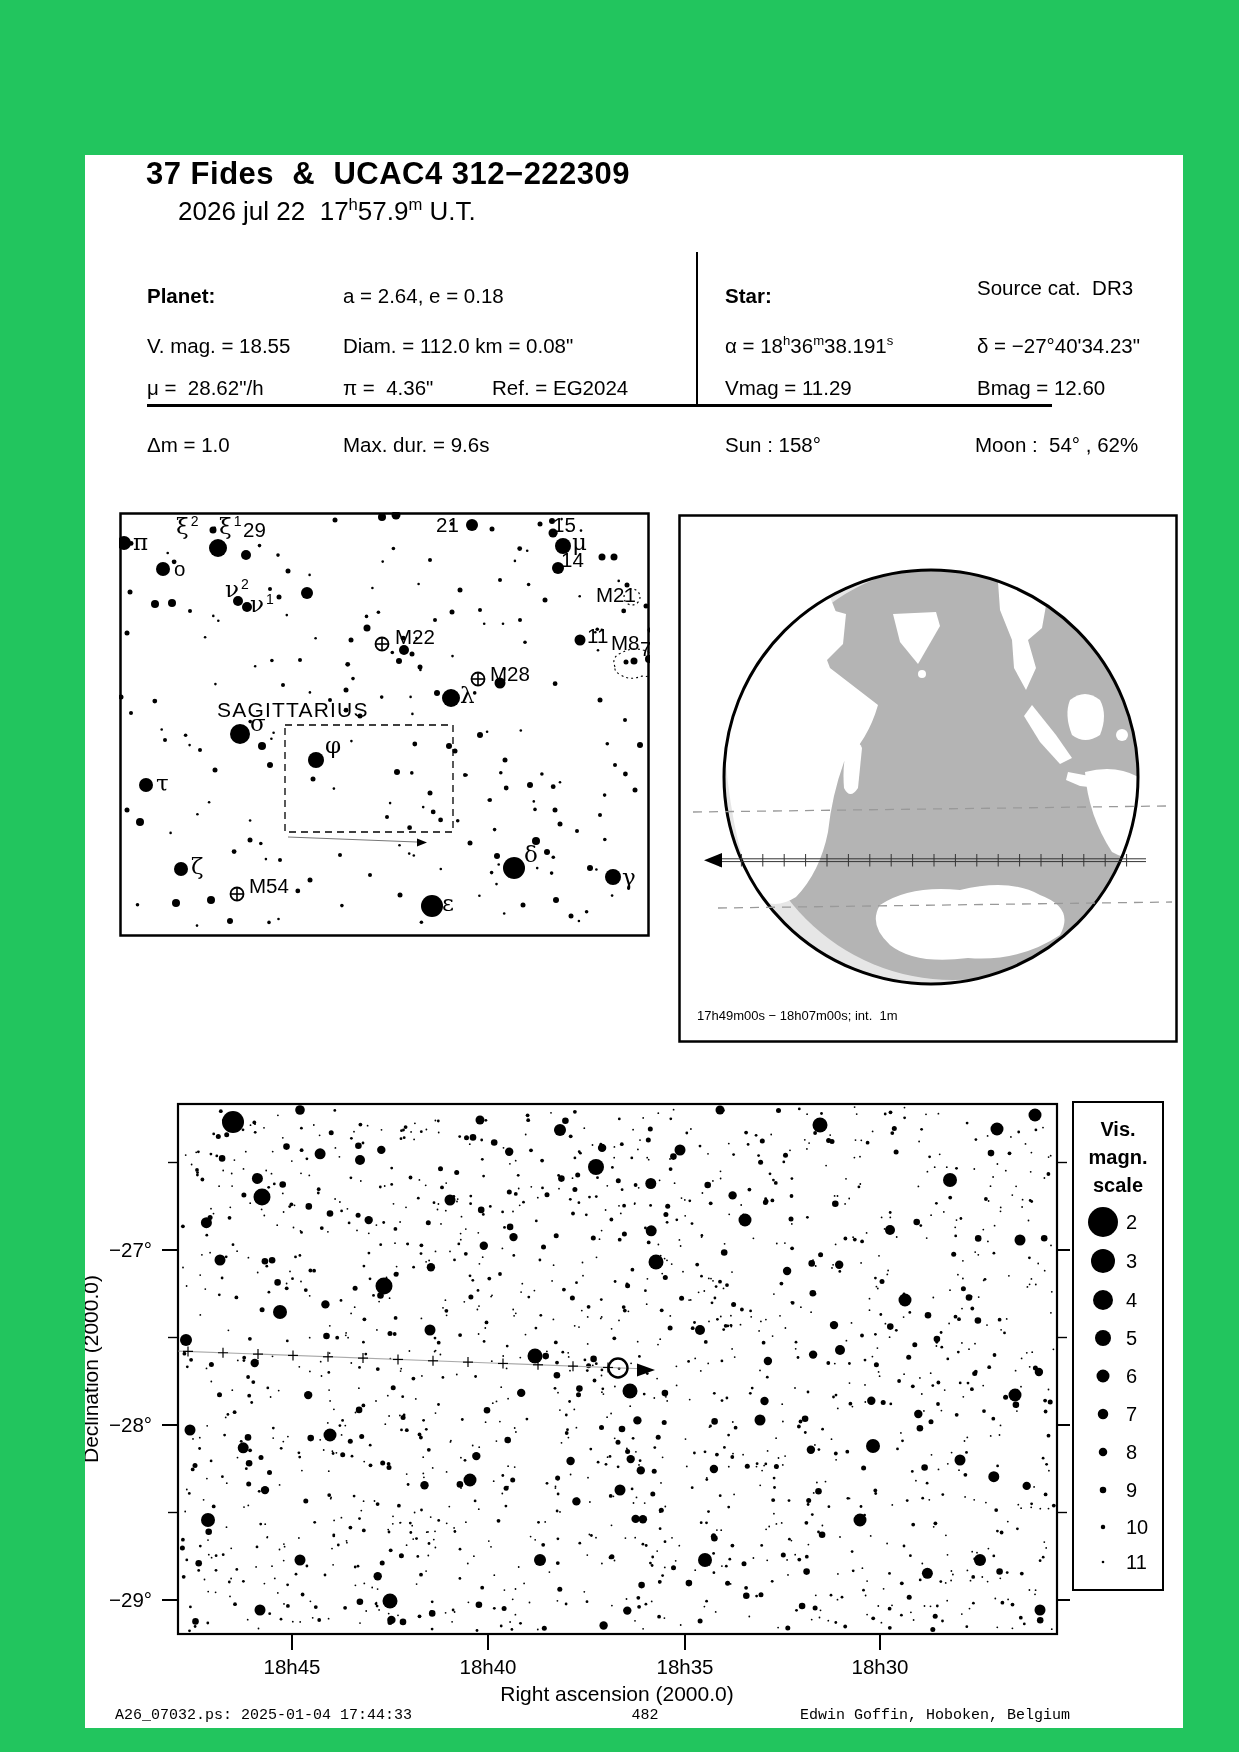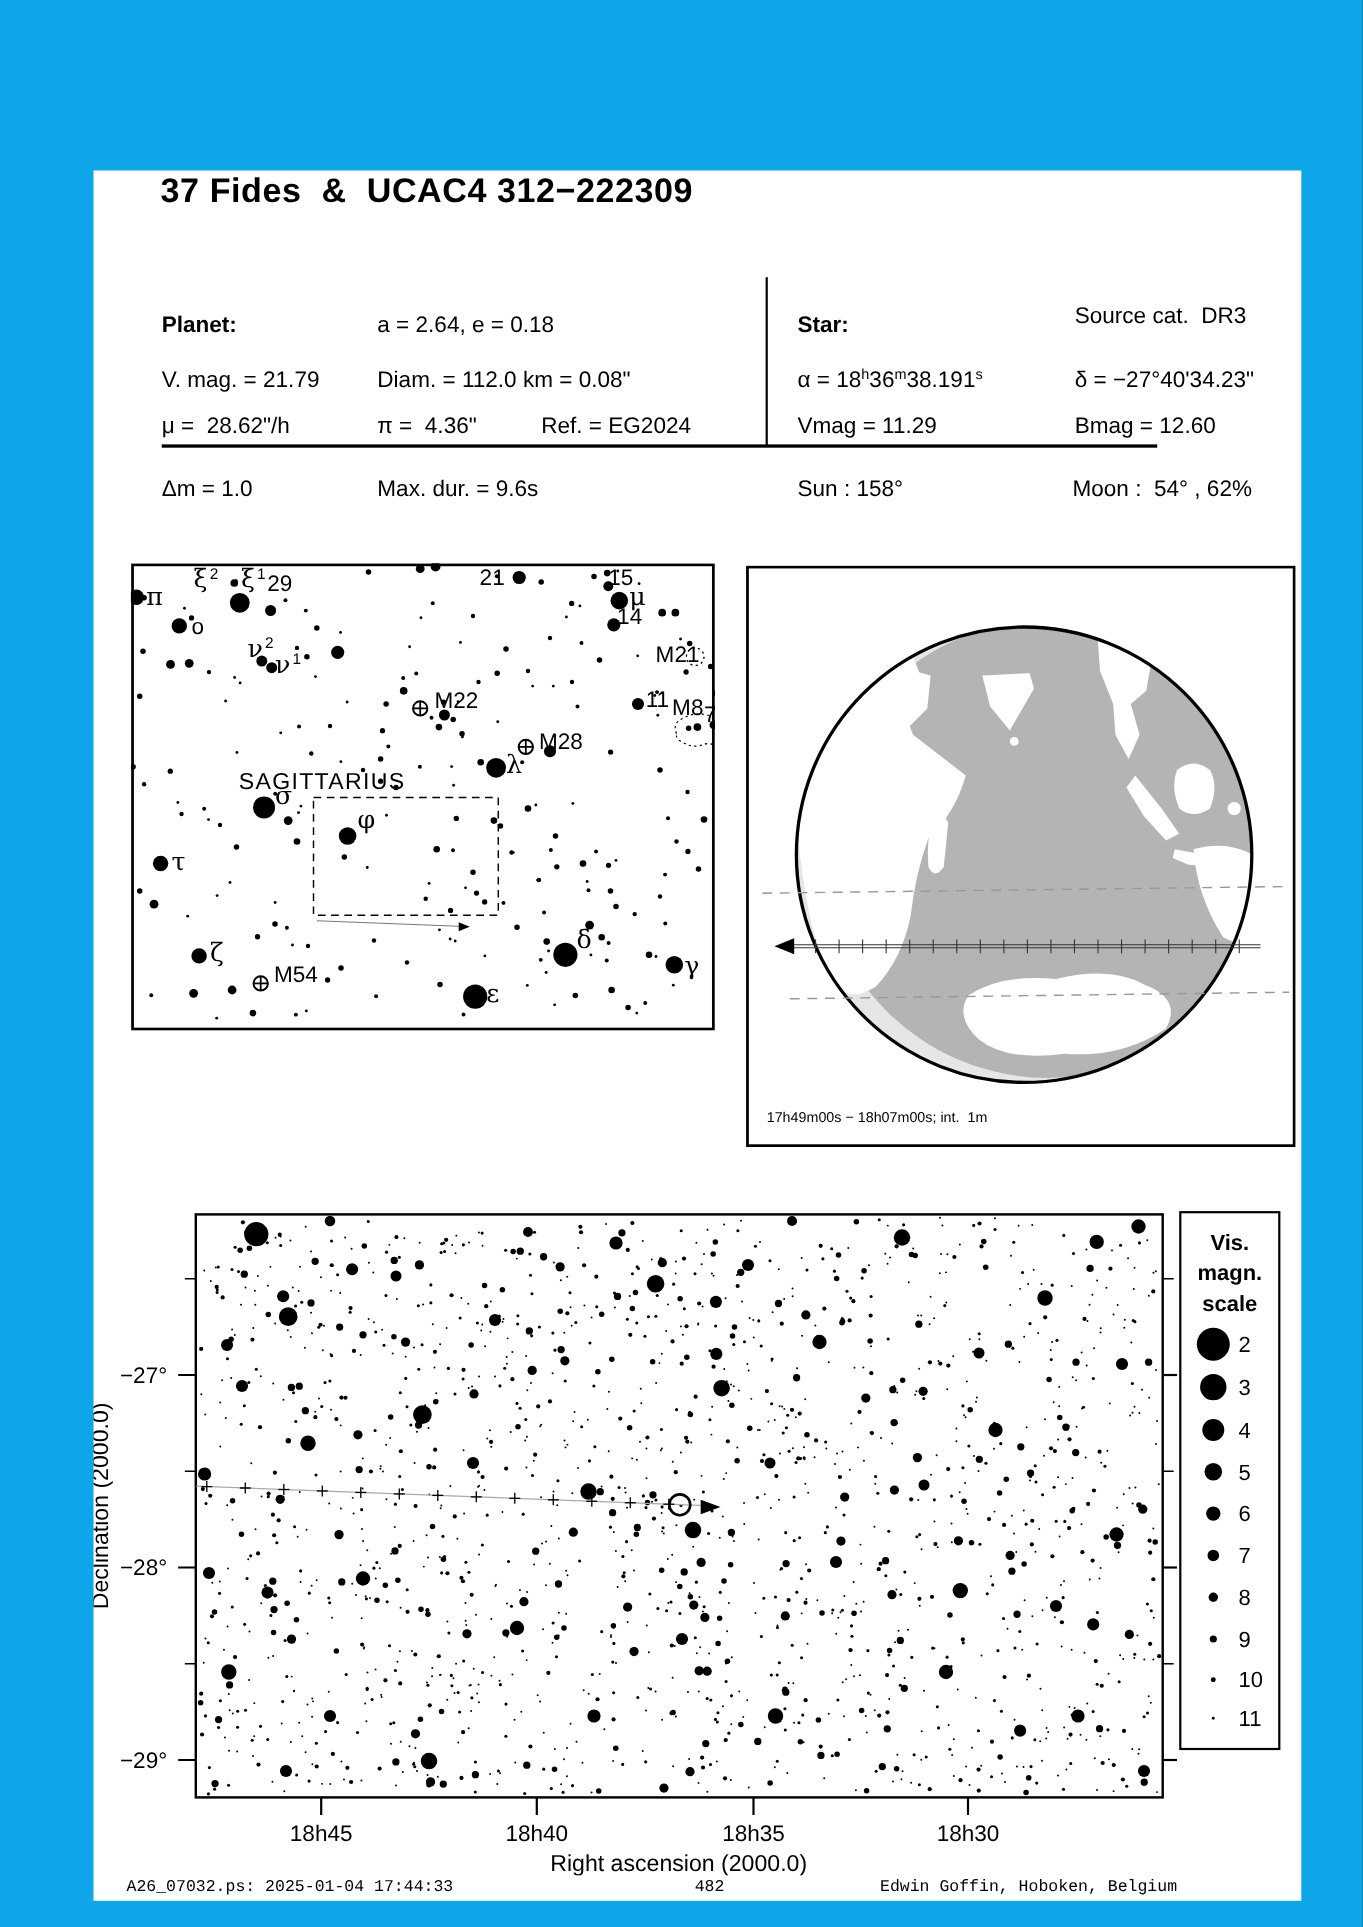--- a/index.html
+++ b/index.html
@@ -1,16 +1,16 @@
 <!DOCTYPE html>
 <html><head>
 <meta charset="utf-8">
 <style>
   html,body{margin:0;padding:0;background:#000;}
-  .screen{position:relative;width:1239px;height:1752px;background:#0ea5e9;overflow:hidden;
+  .screen{position:relative;width:1239px;height:1752px;background:#22c55e;overflow:hidden;
           font-family:"Liberation Sans",sans-serif;color:#000;text-decoration:underline;}
   .page{position:absolute;left:85px;top:155px;width:1098px;height:1573px;background:#fff;}
   h1.title{position:absolute;left:146px;top:156px;margin:0;font-size:31px;font-weight:bold;
            letter-spacing:.5px;white-space:pre;}
   .subtitle{position:absolute;left:178px;top:196px;font-size:26px;white-space:pre;}
   .subtitle sup,.cell sup{font-size:64%;vertical-align:super;line-height:0;}
   .cell{position:absolute;font-size:20.5px;white-space:pre;margin-top:12px;}
   .bold{font-weight:bold;}
   .vdiv{position:absolute;left:696px;top:252px;width:2px;height:153px;background:#000;}
   .hrule{position:absolute;left:147px;top:404px;width:905px;height:3px;background:#000;}
@@ -21,27 +21,28 @@
   svg text{fill:#000;}
 </style>
 </head>
 <body>
 
 <div class="screen">
   <div class="page"></div>
 
   <h1 class="title">37 Fides  &amp;  UCAC4 312−222309</h1>
 
+  <div class="subtitle"><span>2026 jul 22  17</span><sup>h</sup><span>57.9</span><sup>m</sup><span> U.T.</span></div>
 
   <span class="cell bold" style="left:147px;top:272px">Planet:</span>
   <span class="cell" style="left:343px;top:272px">a = 2.64, e = 0.18</span>
   <span class="cell bold" style="left:725px;top:272px">Star:</span>
   <span class="cell" style="left:977px;top:264px">Source cat.  DR3</span>
 
-  <span class="cell" style="left:147px;top:322px">V. mag. = 21.79</span>
+  <span class="cell" style="left:147px;top:322px">V. mag. = 18.55</span>
   <span class="cell" style="left:343px;top:322px">Diam. = 112.0 km = 0.08"</span>
   <span class="cell" style="left:725px;top:322px"><span>α = 18</span><sup>h</sup><span>36</span><sup>m</sup><span>38.191</span><sup>s</sup></span>
   <span class="cell" style="left:977px;top:322px">δ = −27°40'34.23"</span>
 
   <span class="cell" style="left:147px;top:364px">μ =  28.62"/h</span>
   <span class="cell" style="left:343px;top:364px">π =  4.36"</span>
   <span class="cell" style="left:492px;top:364px">Ref. = EG2024</span>
   <span class="cell" style="left:725px;top:364px">Vmag = 11.29</span>
   <span class="cell" style="left:977px;top:364px">Bmag = 12.60</span>
 

